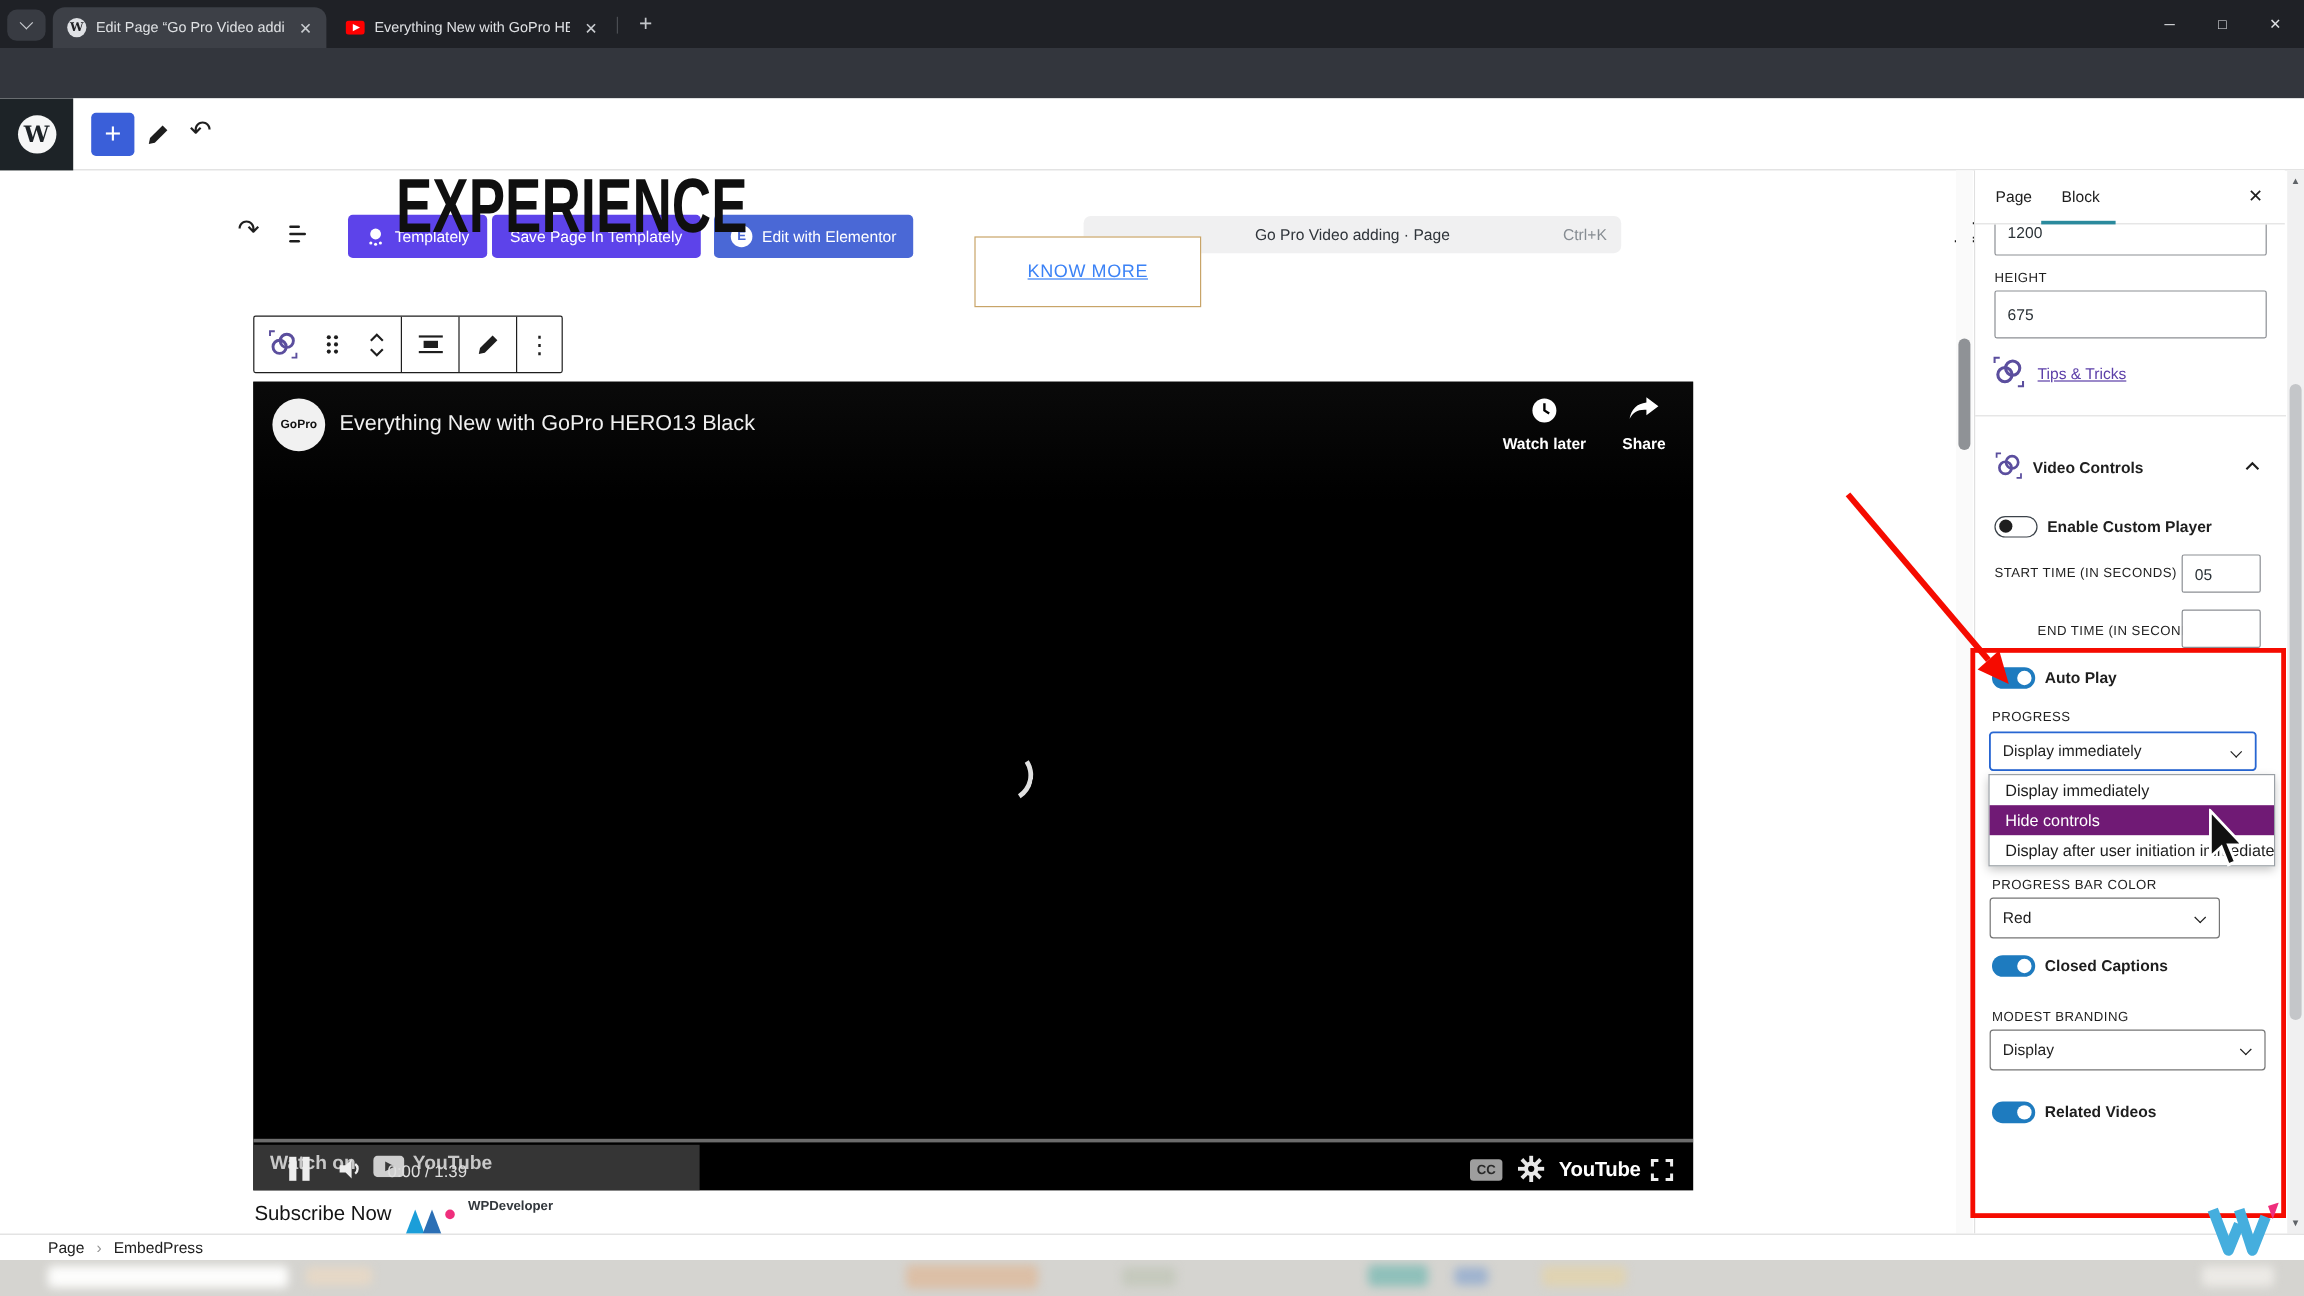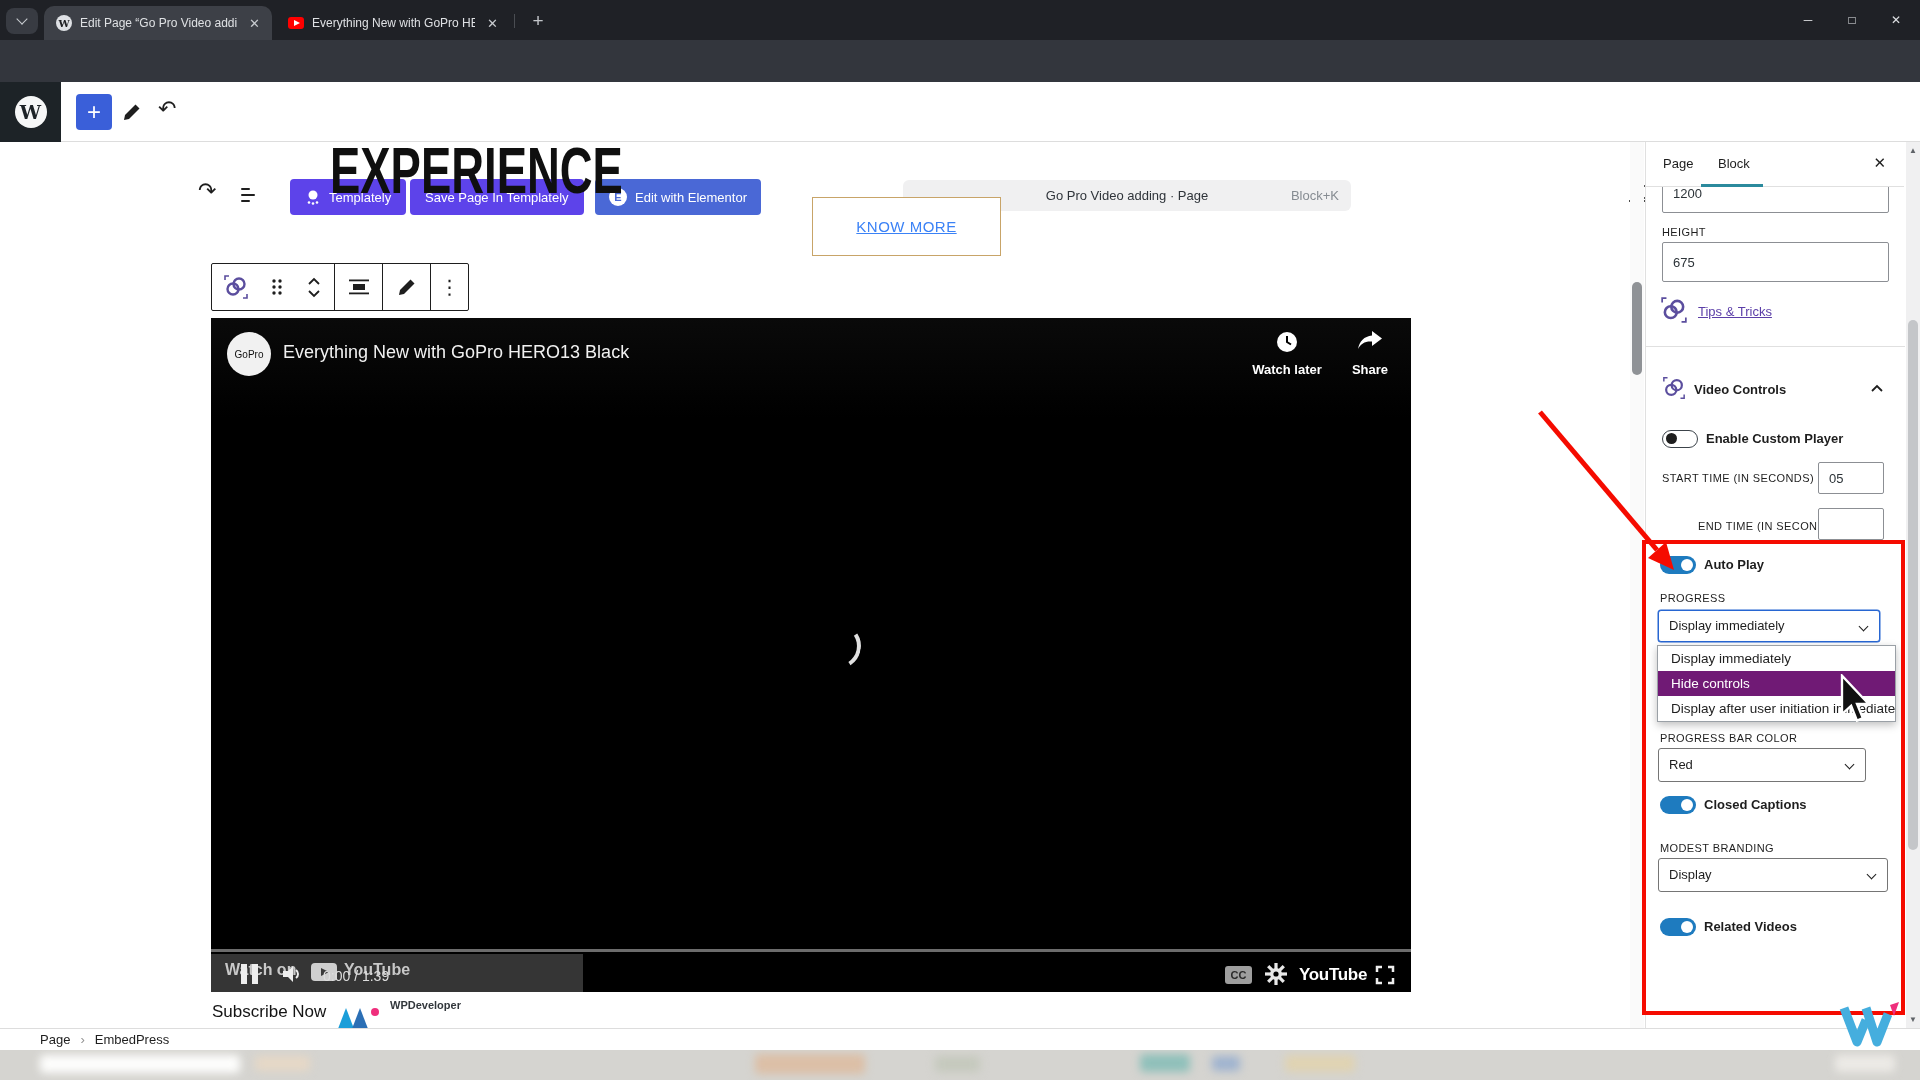--- a/index.html
+++ b/index.html
@@ -32,21 +32,21 @@
 
   
   .heading { left:330px; top:134px; font-size:64px; font-weight:700; color:#0f0f0f; transform:scaleX(.71); transform-origin:left top; white-space:nowrap; }
   .knowmore { left:812px; top:197px; width:189px; height:59px; border:1px solid #c8a468; background:#fff; display:flex; align-items:center; justify-content:center; font-size:15px; letter-spacing:.5px; color:#3b82f6; text-decoration:underline; }
   .blocktb { left:211px; top:263px; width:258px; height:48px; background:#fff; border:1px solid #1e1e1e; border-radius:2px; display:flex; align-items:stretch; }
   .btcell { display:flex; align-items:center; justify-content:center; }
   .btsep { border-left:1px solid #1e1e1e; }
 
   .video { left:211px; top:318px; width:1200px; height:674px; background:#000; overflow:hidden; }
   .vgrad { position:absolute; left:0; top:0; width:100%; height:100px; background:linear-gradient(rgba(15,15,15,.65), rgba(0,0,0,0)); }
-  .avatar { position:absolute; left:16px; top:14px; width:44px; height:44px; border-radius:50%; background:#f1f1f1; display:flex; align-items:center; justify-content:center; font-size:10px; font-weight:400; color:#111; }
+  .avatar { position:absolute; left:16px; top:14px; width:44px; height:44px; border-radius:50%; background:#f1f1f1; display:flex; align-items:center; justify-content:center; font-size:10px; font-weight:700; color:#111; }
   .vtitle { position:absolute; left:72px; top:24px; color:#f1f1f1; font-size:18px; }
   .vtoplabel { position:absolute; color:#fff; font-size:13px; font-weight:600; width:100px; text-align:center; top:44px; }
   .spin { position:absolute; left:604px; top:305px; width:46px; height:46px; border:4px solid transparent; border-right-color:#e0e0e0; border-radius:50%; transform:rotate(12deg); }
   .progress { position:absolute; left:0; top:631px; width:1200px; height:3px; background:#6c6c6c; }
   .wmbox { position:absolute; left:0; top:636px; width:372px; height:38px; background:rgba(62,62,62,.85); }
   .ctlwhite { position:absolute; color:#ededed; }
 
   
   .sidebar { left:1645px; top:142px; width:259px; height:886px; background:#fff; border-left:1px solid #e0e0e0; }
   .sbheader { position:absolute; left:0; top:0; width:100%; height:45px; background:#fff; border-bottom:1px solid #e0e0e0; z-index:3; }
@@ -158,21 +158,21 @@
     <div class="abs purplebtn" style="left:410px;">
       <span>Save Page In Templately</span>
     </div>
     <div class="abs bluebtn" style="left:595px;">
       <span style="width:18px;height:18px;border-radius:50%;background:#fff;color:#4a68d6;font-size:11px;font-weight:700;display:flex;align-items:center;justify-content:center;">E</span>
       <span>Edit with Elementor</span>
     </div>
 
     <div class="abs docpill">
       <span>Go Pro Video adding · Page</span>
-      <span class="ctrlk">Block+K</span>
+      <span class="ctrlk">Ctrl+K</span>
     </div>
 
     <svg class="abs" style="left:1628px;top:102px;" width="26" height="20">
         <rect x="4" y="2" width="18" height="12" rx="1.5" fill="none" stroke="#1e1e1e" stroke-width="1.6"></rect>
         <path d="M1 17h24" stroke="#1e1e1e" stroke-width="1.6"></path>
       </svg>
     <svg class="abs" style="left:1668px;top:102px;" width="20" height="20" fill="none" stroke="#1e1e1e" stroke-width="1.6">
         <path d="M8 4H4v12h12v-4"></path>
         <path d="M11 3h6v6"></path>
         <path d="M17 3l-7 7"></path>
@@ -357,21 +357,21 @@
       <div class="selchev"></div>
     </div>
 
     <div class="dropdown">
       <div class="opt">Display immediately</div>
       <div class="opt hl">Hide controls</div>
       <div class="opt">Display after user initiation immediately</div>
     </div>
 
     <div class="uclabel" style="left:14px;top:590px;">PROGRESS BAR COLOR</div>
-    <div class="selectbox" style="left:12px;top:606px;width:208px;">
+    <div class="selectbox" style="left:12px;top:606px;width:192px;">
       <span>Red</span>
       <div class="selchev"></div>
     </div>
 
     <div class="toggle on" style="left:14px;top:654px;">
         <div class="knob"></div>
       </div>
     <div class="tlabel" style="left:58px;top:655px;">Closed Captions</div>
 
     <div class="uclabel" style="left:14px;top:700px;">MODEST BRANDING</div>

